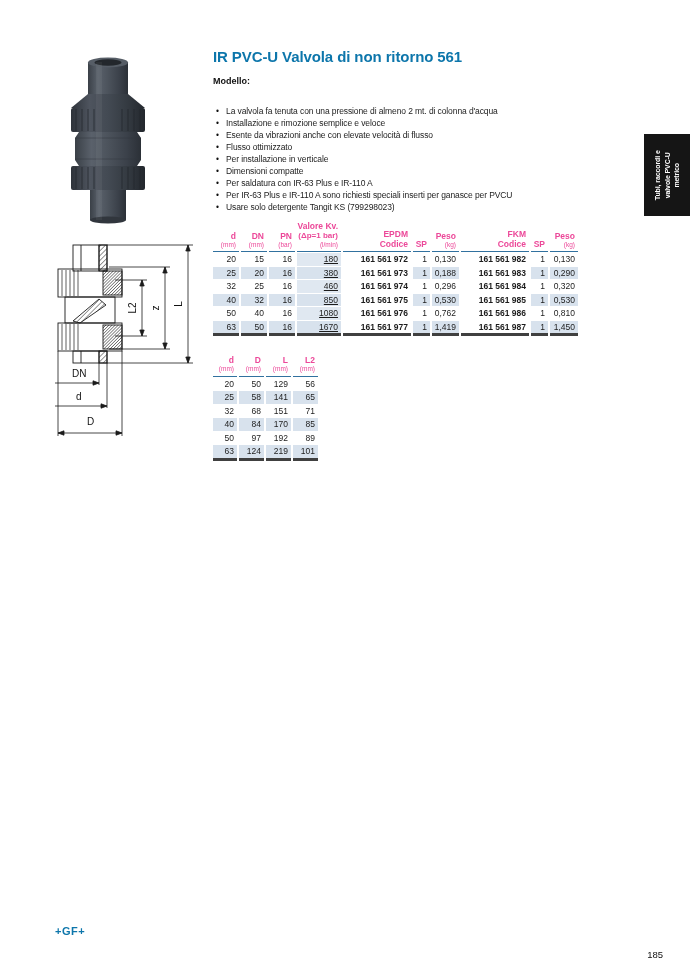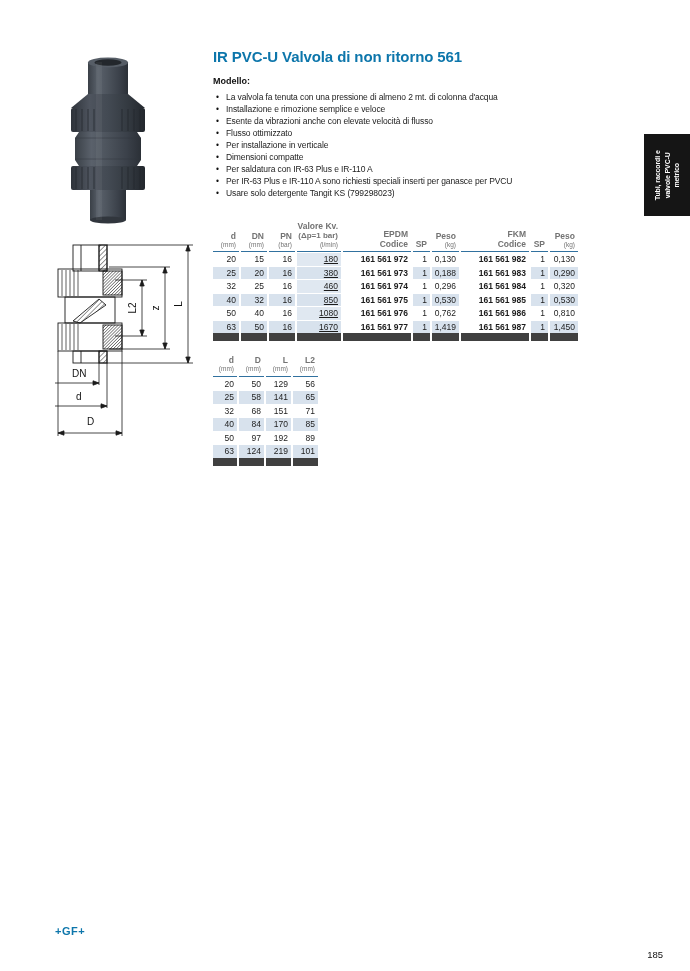--- a/index.html
+++ b/index.html
@@ -12,40 +12,40 @@
   
   .photo { left:66px; top:54px; width:100px; height:172px; }
 
   
   .tech { left:45px; top:233px; width:165px; height:215px; }
 
   
   .content { left:213px; top:50px; width:400px; }
   .title { color:#0d76ab; font-size:15px; font-weight:bold; line-height:13.5px; letter-spacing:-0.1px; }
   .model-heading { margin-top:12px; font-size:9px; font-weight:bold; color:#111; }
-  ul.bullets { margin:5px 0 0 0; padding:0; list-style:none; }
+  ul.bullets { margin:19px 0 0 0; padding:0; list-style:none; }
   ul.bullets li { position:relative; font-size:8.5px; line-height:12px; padding-left:13px; letter-spacing:-0.1px; }
   ul.bullets li::before { content:"•"; position:absolute; left:3px; top:0; font-size:8.5px; color:#111; }
 
   
   table { border-collapse:separate; border-spacing:2px 1px; table-layout:fixed; }
   .t1 { left:211px; top:220px; }
   .t2 { left:211px; top:354px; }
-  th { vertical-align:bottom; text-align:right; color:#737373; padding:0 3px 2px 0;
+  th { vertical-align:bottom; text-align:right; color:#ec4899; padding:0 3px 2px 0;
        border-bottom:1px solid #31719f; font-weight:normal; }
   th .h1 { font-size:8.5px; font-weight:bold; line-height:10px; }
   th .h1s { font-size:8px; font-weight:bold; line-height:9.5px; }
   th .h2 { font-size:6.5px; font-weight:normal; line-height:8.5px; }
   td { font-size:8.5px; text-align:right; padding:0 3px 0 0; height:12.5px; line-height:12.5px;
        white-space:nowrap; overflow:hidden; }
   tr.shade td { background:#d8e2ed; }
   td.kv { background:#e0e8f1;text-decoration:underline; }
   tr.shade td.kv { background:#d8e2ed;text-align:right; }
   td.code { font-weight:bold; background:#ffffff !important; }
-  tr.last td { border-bottom:8px solid #404040; }
+  tr.last td { border-bottom:3px solid #404040; }
 
   
   .tab { right:0; top:134px; width:46px; height:82px; background:#151515;
          display:flex; align-items:center; justify-content:center; overflow:hidden; }
   .tab-inner { flex:none; width:80px; transform:rotate(-90deg); text-align:center;
                color:#ffffff; font-size:7px; font-weight:bold; line-height:9.5px; letter-spacing:-0.1px; }
 
   
   .logo { left:55px; top:925px; color:#0d76ab; font-size:11px; font-weight:bold; letter-spacing:0.5px; }
   .pnum { right:27px; top:926px; font-size:9.5px; color:#111;margin-top:23px; }

